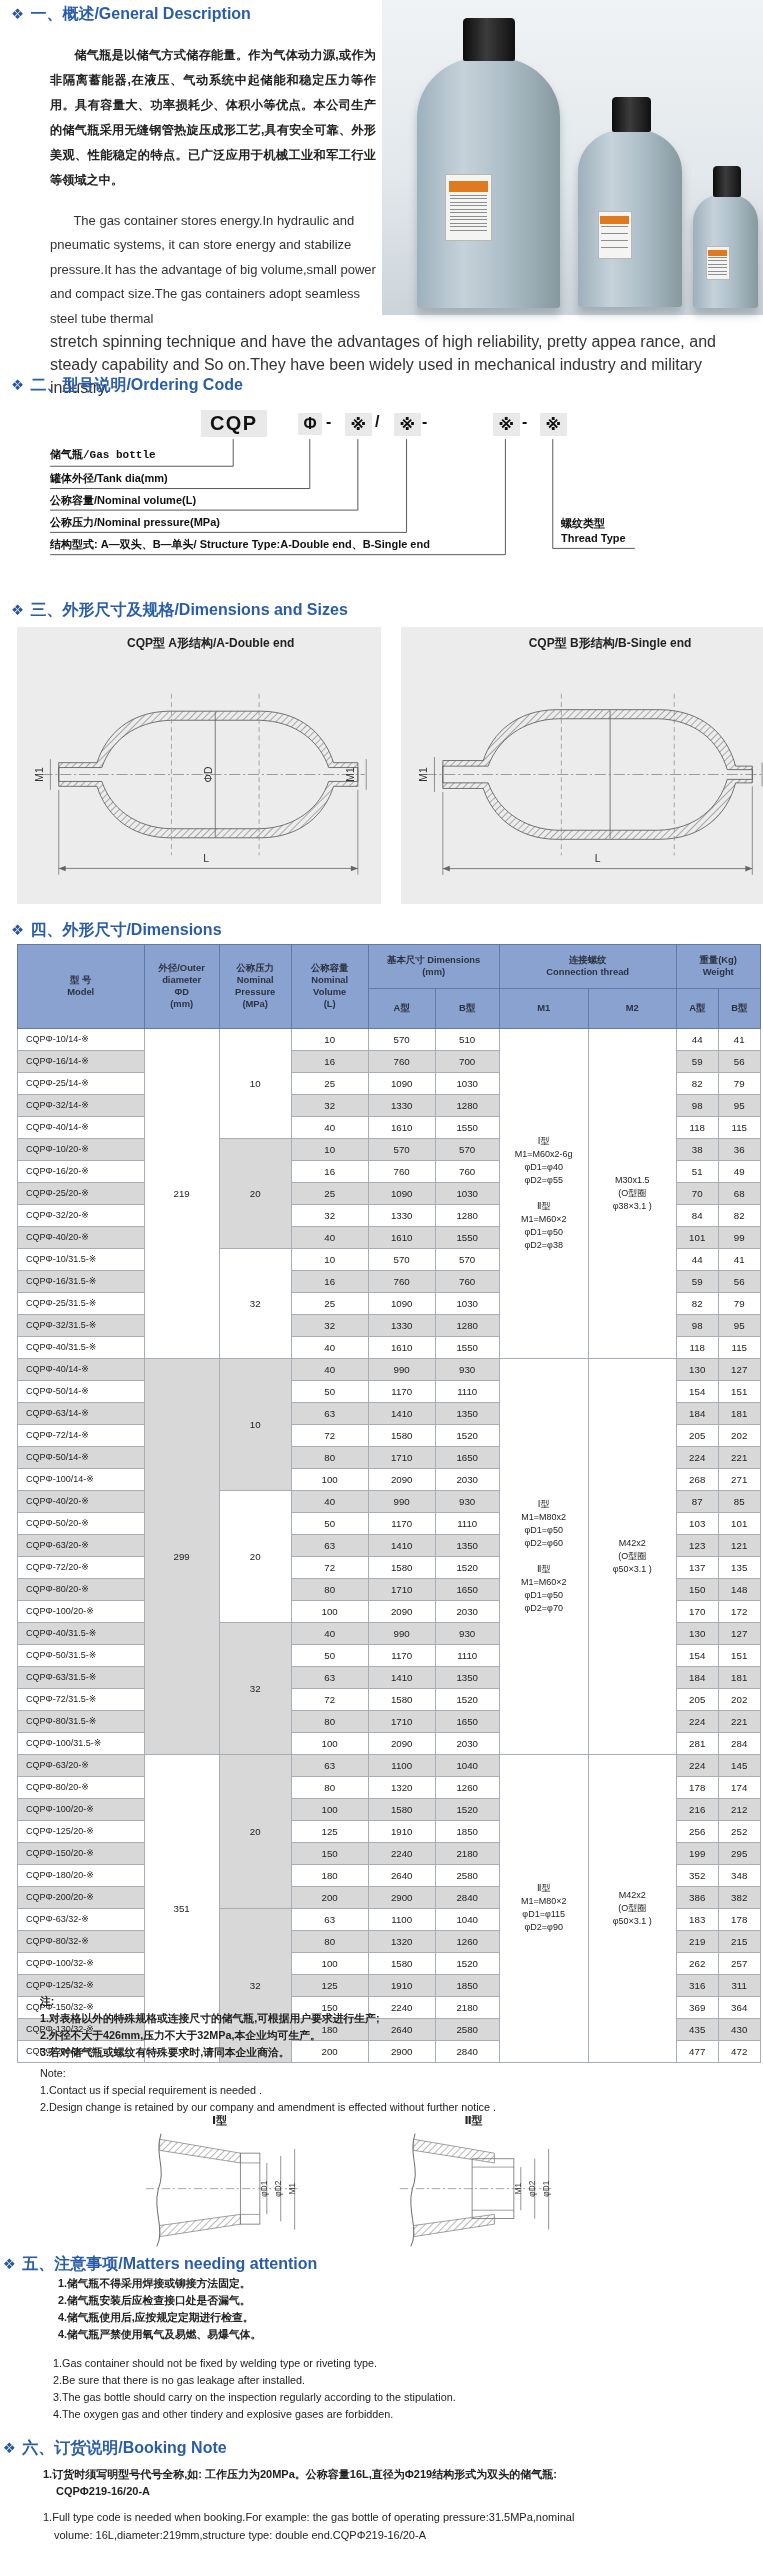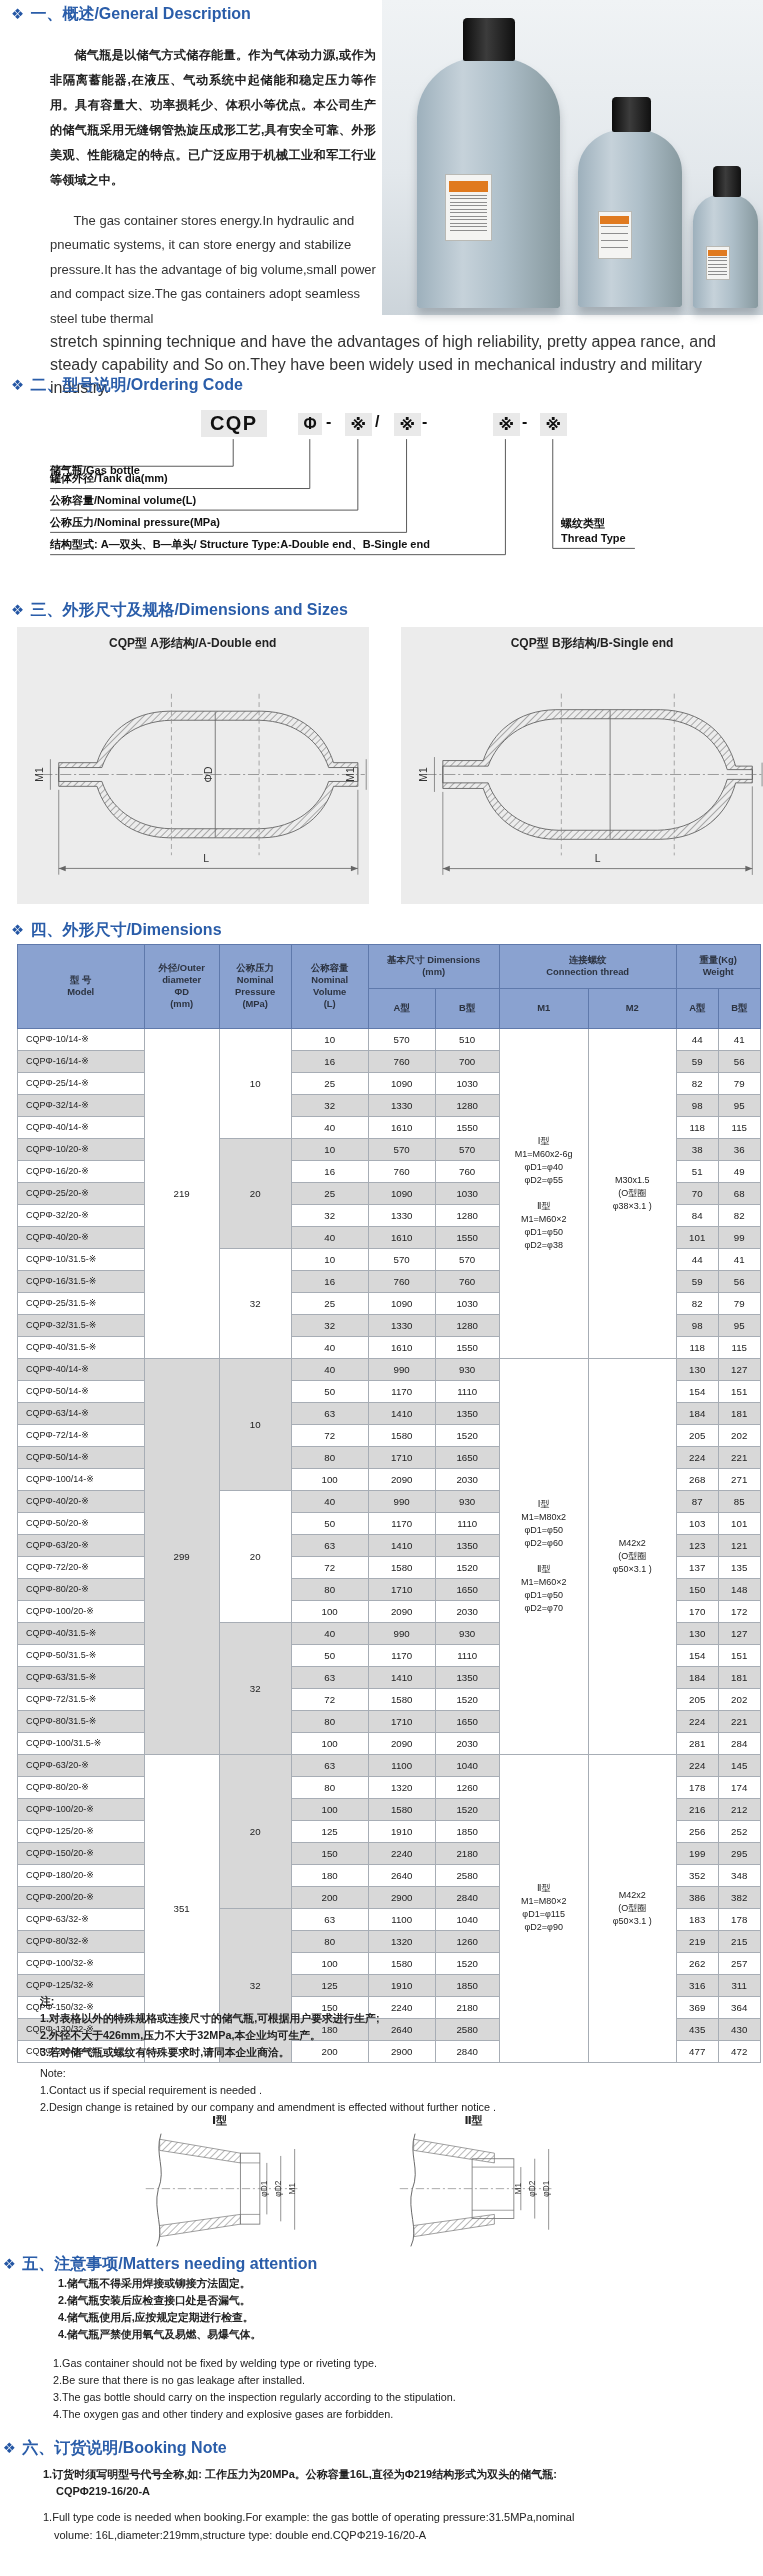--- a/index.html
+++ b/index.html
@@ -35,21 +35,21 @@
   .order{position:absolute;left:0;top:407px;width:763px;height:209px;}
   .order .prefix{position:absolute;left:201px;top:2.8px;background:#e9e9e9;
     padding:2.1px 9px;font-size:20px;font-weight:bold;letter-spacing:1.4px;color:#111;}
   .sym{position:absolute;top:6.3px;font-size:16px;font-weight:bold;color:#111;}
   .sym.box{background:#e9e9e9;padding:2.1px 5.6px;}
   .olabel{position:absolute;left:50px;font-size:11px;font-weight:600;color:#111;white-space:nowrap;}
   .tlabel{position:absolute;left:561px;top:109px;font-size:11px;font-weight:600;
     color:#111;line-height:15.3px;}
   .order svg{position:absolute;left:0;top:0;}
   
-  .panel{position:absolute;background:#ececec;}
+  .panel{position:absolute;background:#ececec;padding-left:12px;}
   .panel .ptitle{position:absolute;top:8.4px;width:100%;text-align:center;
     font-size:12px;font-weight:bold;color:#222;}
   .panel svg{position:absolute;left:0;top:29px;}
   .tech{stroke:#5a5a5a;fill:none;}
   .dimtxt{font-size:15px;fill:#333;font-family:"Liberation Sans",sans-serif;}
   
   #dims-table{position:absolute;left:16.7px;top:944px;border-collapse:collapse;
     table-layout:fixed;width:742px;font-size:9.7px;border:1.4px solid #41454c;}
   #dims-table th{background:#8aa2d0;color:#2c3340;font-weight:600;
     border:0.7px solid #5f79ab;white-space:pre-line;line-height:12px;font-size:9.4px;padding:1.4px;}
@@ -129,21 +129,21 @@
       <span class="sym" style="left: 326px;">-</span>
       <span class="sym box" style="left: 345px;">※</span>
       <span class="sym" style="left: 375px;">/</span>
       <span class="sym box" style="left: 394px;">※</span>
       <span class="sym" style="left: 422px;">-</span>
       <span class="sym box" style="left: 493px;">※</span>
       <span class="sym" style="left: 522px;">-</span>
       <span class="sym box" style="left: 540px;">※</span>
     </div>
   <div id="order-labels">
-      <div class="olabel" style="top: 56px;">储气瓶/Gas bottle</div>
+      <div class="olabel" style="top: 40px; font-family: Liberation Mono, monospace;">储气瓶/Gas bottle</div>
       <div class="olabel" style="top: 64px;">罐体外径/Tank dia(mm)</div>
       <div class="olabel" style="top: 86px;">公称容量/Nominal volume(L)</div>
       <div class="olabel" style="top: 108px;">公称压力/Nominal pressure(MPa)</div>
       <div class="olabel" style="top: 130px;">结构型式: A—双头、B—单头/ Structure Type:A-Double end、B-Single end</div>
     </div>
   <div class="tlabel">
     <span>螺纹类型</span><br>
     <span>Thread Type</span>
   </div>
 </div>

